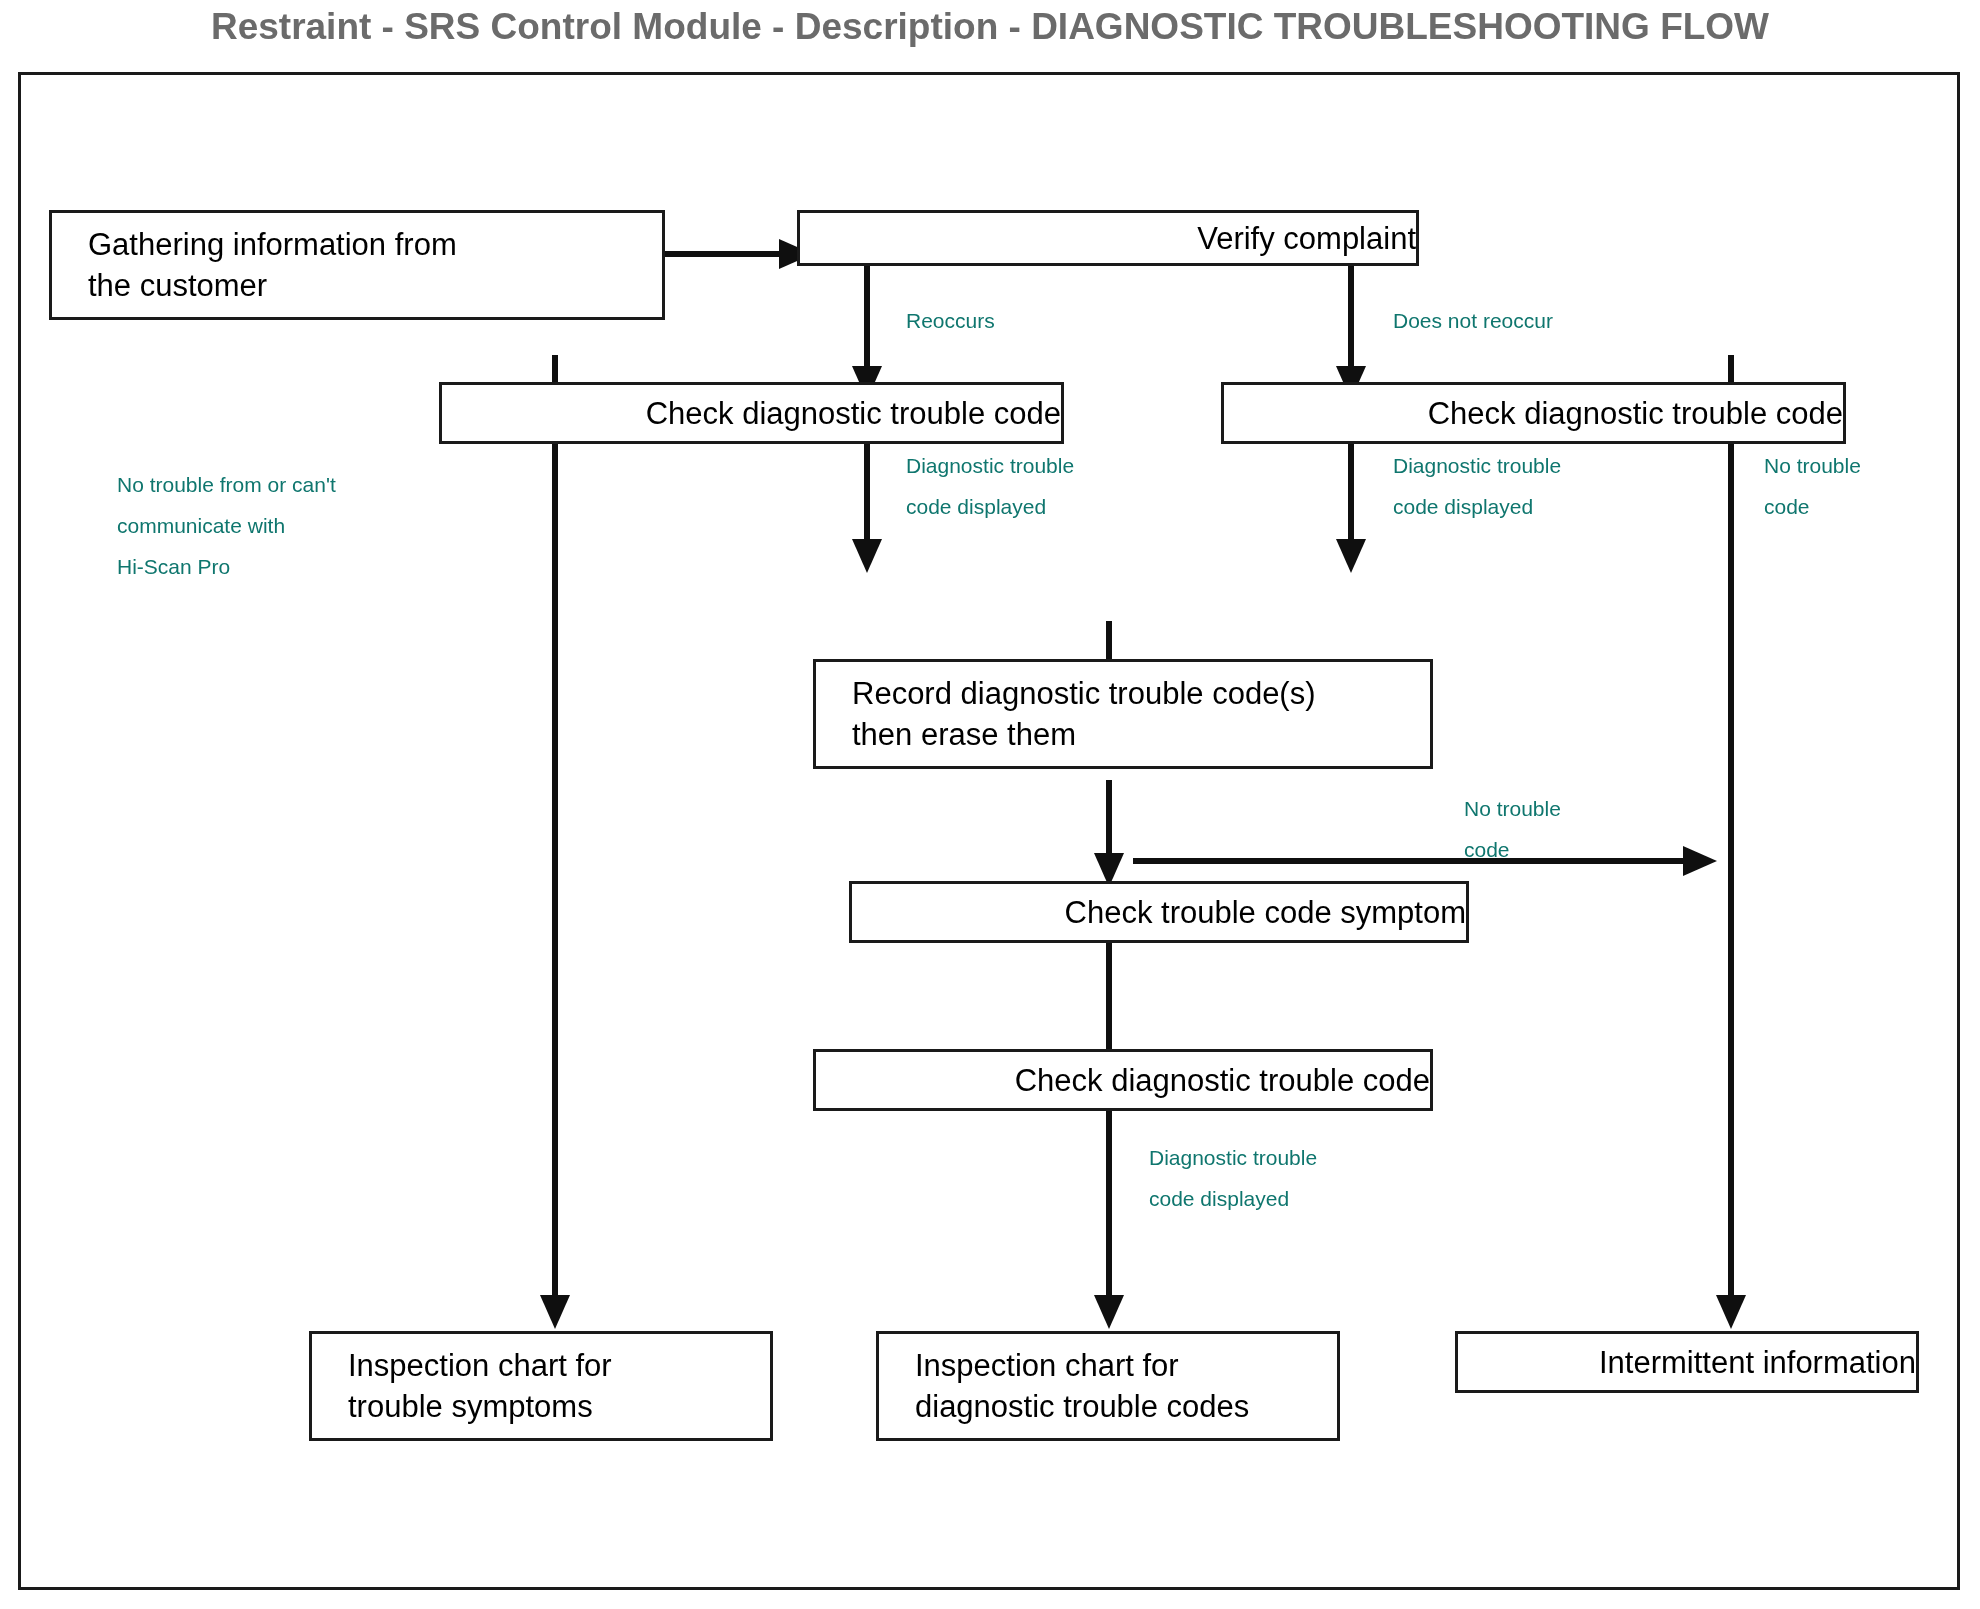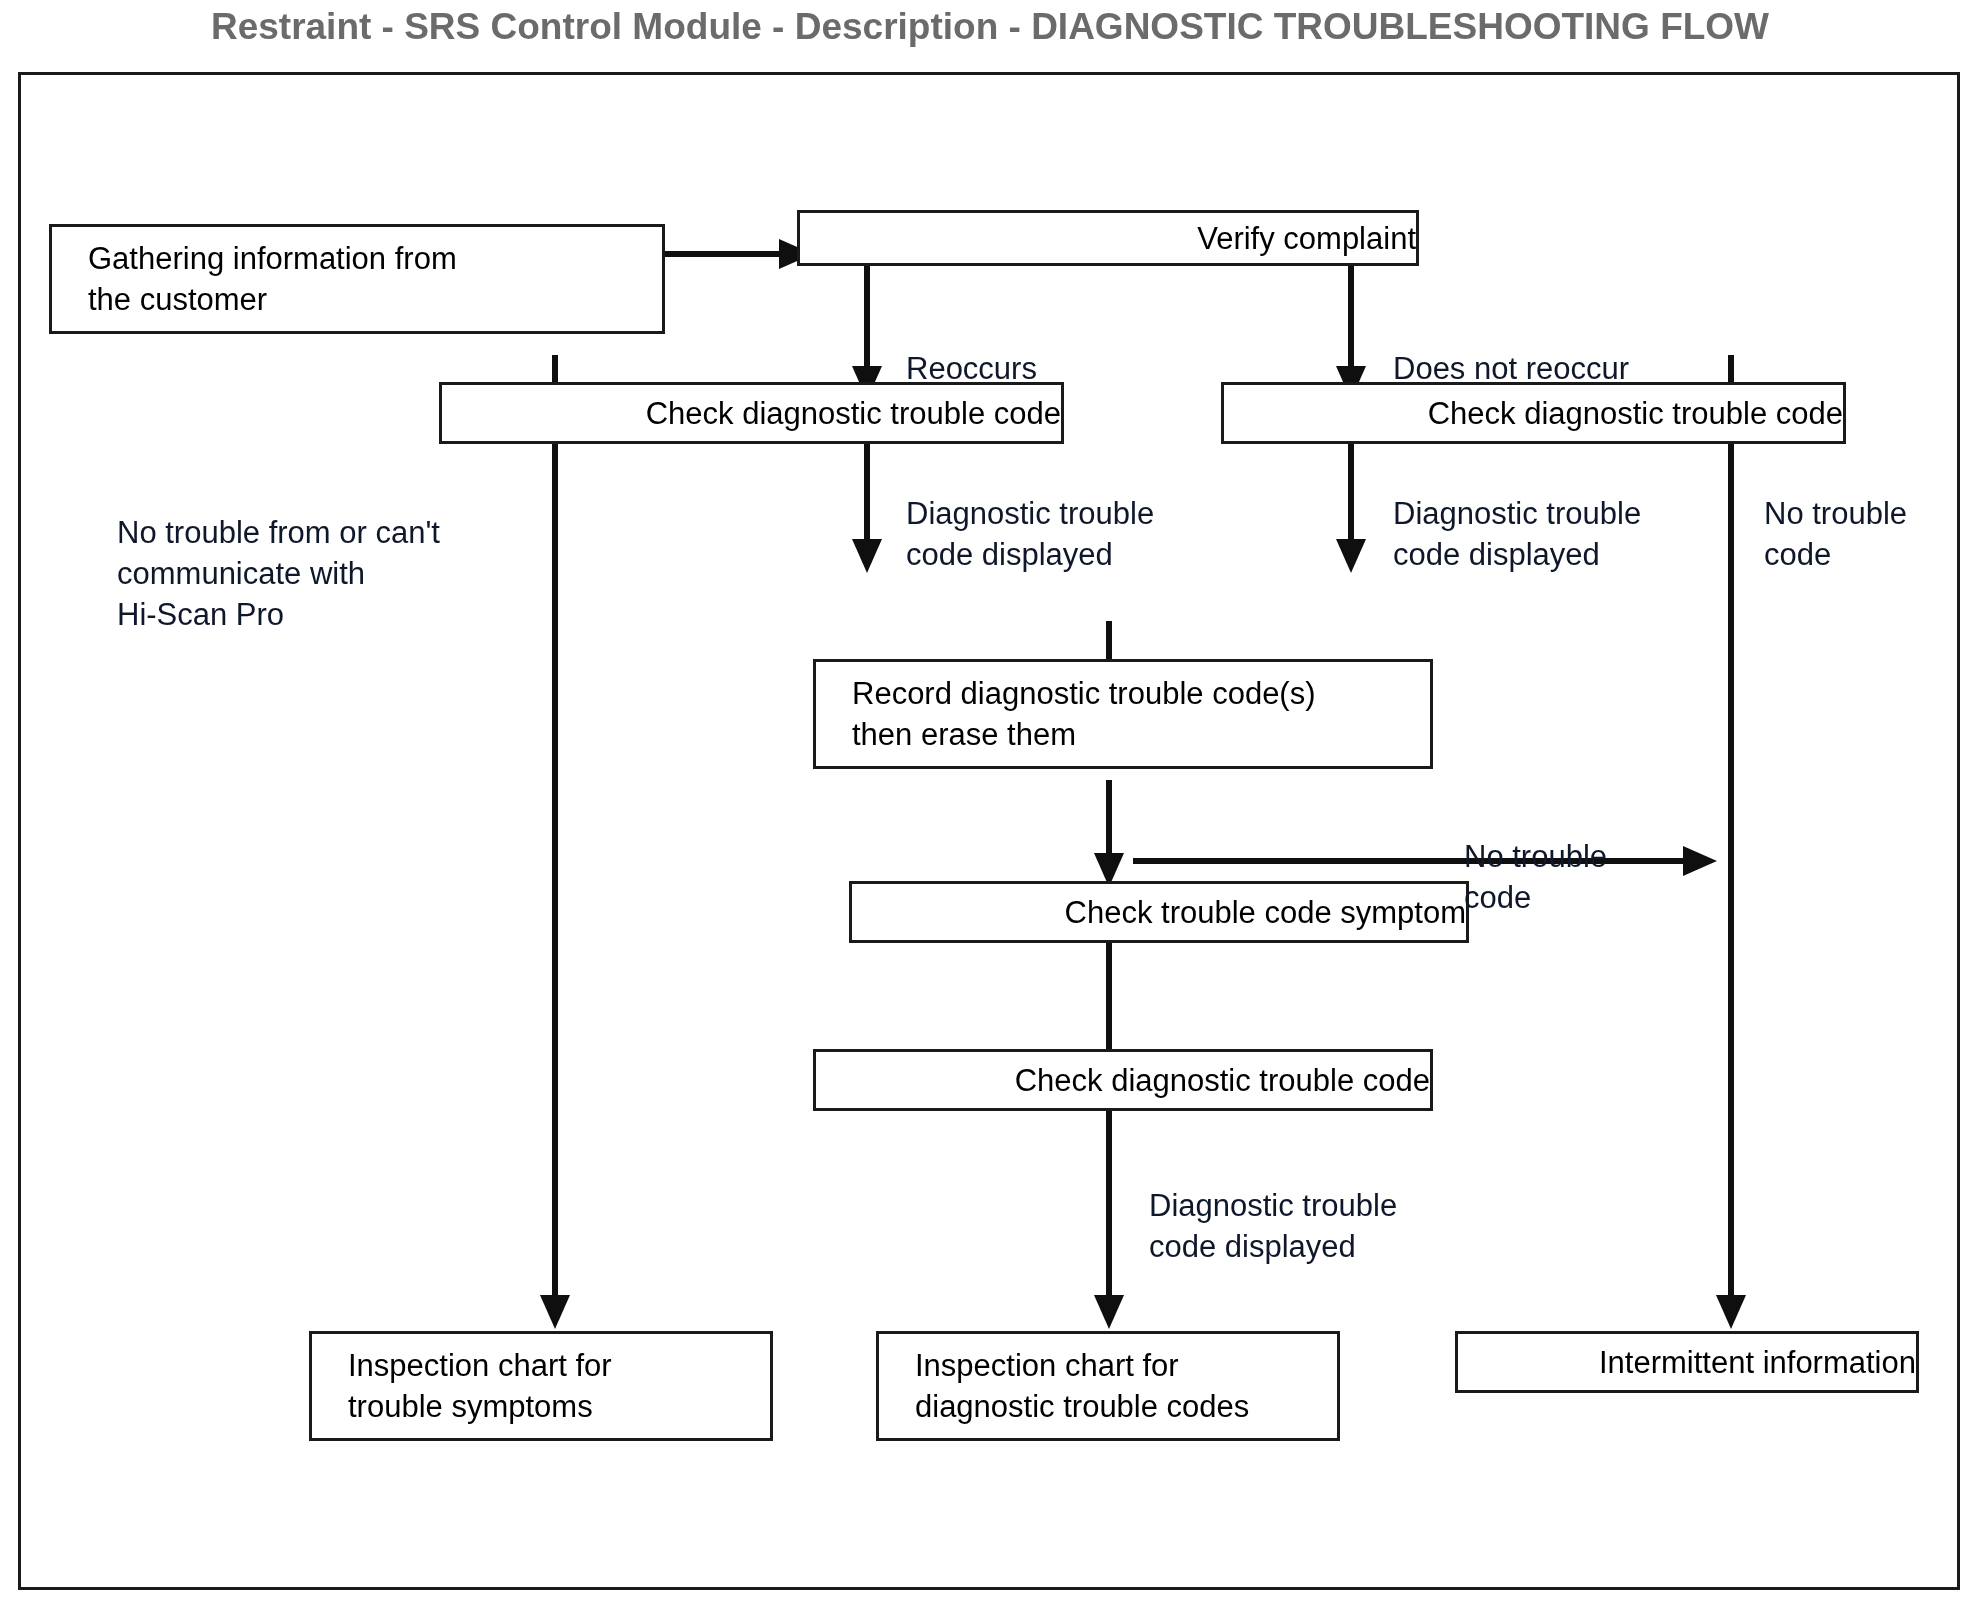--- a/index.html
+++ b/index.html
@@ -54,26 +54,25 @@
   .node .node-label {
     display: block;
     width: 100%;
     white-space: pre-line;
   }
   .node.center .node-label { text-align: right; }
   .node.indent .node-label { text-align: left; padding-left: 36px; }
 
   .edge-label {
     position: absolute;
-    font-size: 31px;
+    font-size: 21px;
     line-height: 41px;
-    color: #0f172a;
+    color: #0f766e;
     white-space: pre-line;
     z-index: 5;
-    margin-top: 48px;
   }
 
   .vline {
     position: absolute;
     width: 6px;
     background: #0f0f0f;
     z-index: 2;
   }
   .hline {
     position: absolute;
@@ -135,21 +134,21 @@
 
     <div class="vline" style="left:1085px; top:705px; height:90px;"></div>
     <div class="arrow-down" style="left:1073px; top:778px;"></div>
 
     <div class="hline" style="left:1112px; top:783px; width:570px;"></div>
     <div class="arrow-right" style="left:1662px; top:771px;"></div>
 
     <div class="vline" style="left:1085px; top:812px; height:423px;"></div>
     <div class="arrow-down" style="left:1073px; top:1220px;"></div>
 
-    <div class="node indent" style="left:28px; top:149px; width:616px; height:110px;">
+    <div class="node indent" style="left:28px; top:135px; width:616px; height:110px;">
       <span class="node-label">Gathering information from
 the customer</span>
     </div>
 
     <div class="node center" style="left:776px; top:135px; width:622px; height:56px;">
       <span class="node-label">Verify complaint</span>
     </div>
 
     <div class="node center" style="left:418px; top:307px; width:625px; height:62px;">
       <span class="node-label">Check diagnostic trouble code</span>

